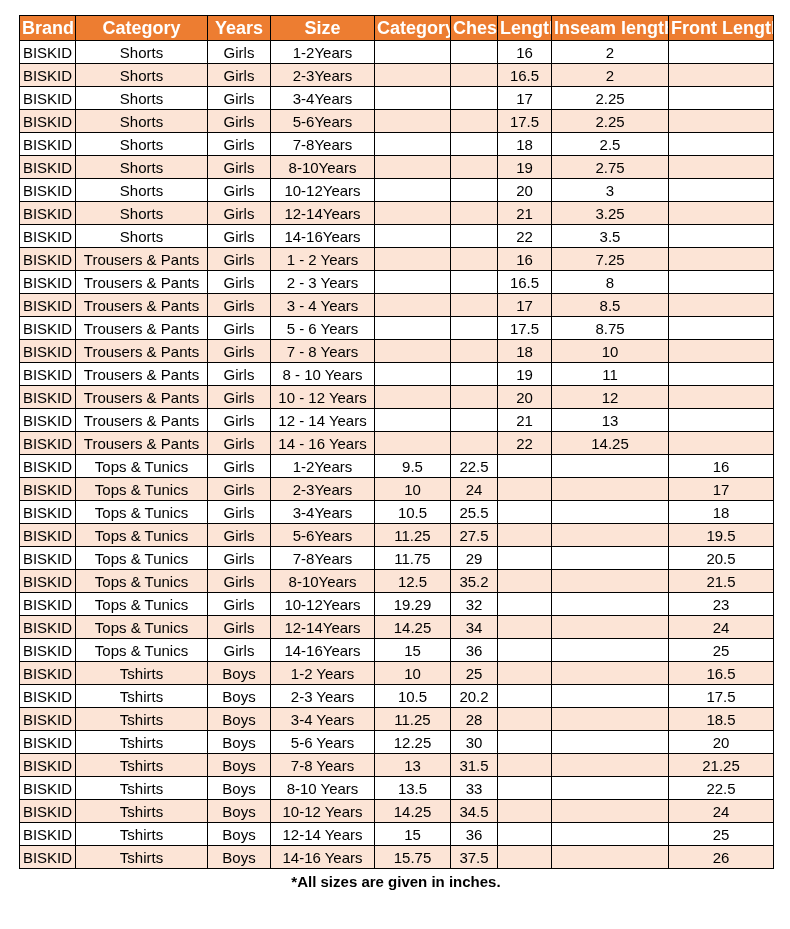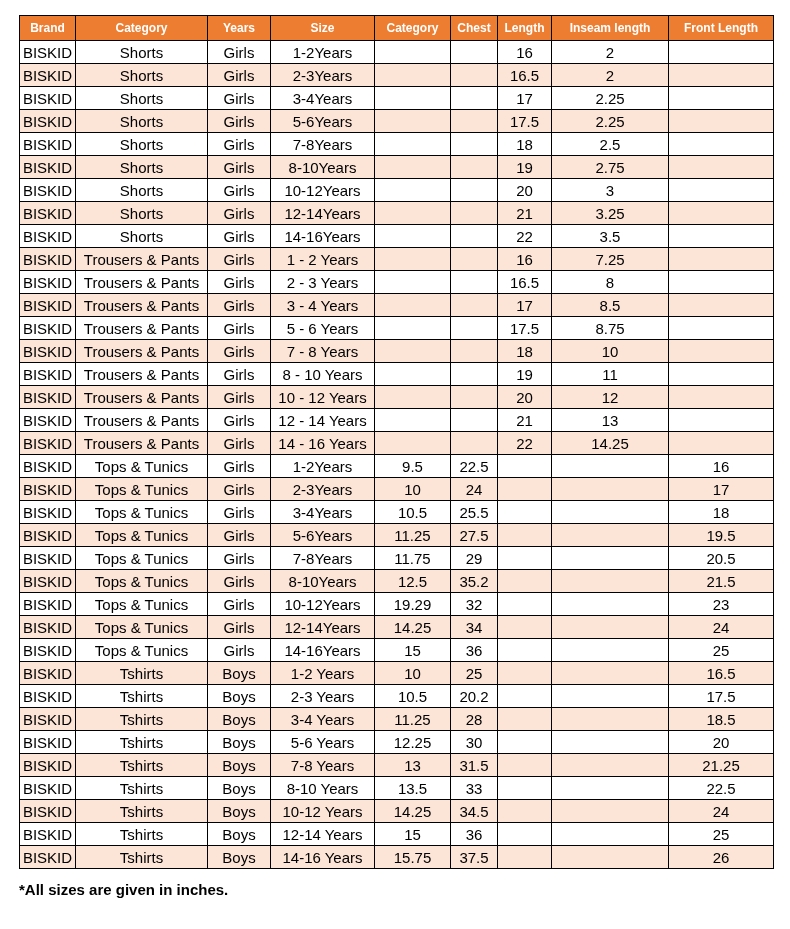--- a/index.html
+++ b/index.html
@@ -29,38 +29,39 @@
     vertical-align: middle;
     padding: 0 2px;
     overflow: hidden;
     white-space: nowrap;
     box-sizing: border-box;
   }
   .size-table th {
     background: var(--header-bg, #ED7D31);
     color: var(--header-text, #ffffff);
     font-weight: bold;
-    font-size: 12px;
+    font-size: 18px;
     height: 25px;
   }
   .size-table td {
     background: var(--row-bg, #ffffff);
     color: var(--body-text, #000000);
     font-size: 15px;
     height: 23px;
   }
   .size-table tr.band td {
     background: var(--band-bg, #FCE4D6);
   }
   .footnote {
     width: 754px;
+    text-align: center;
     font-weight: bold;
     font-size: 15px;
     color: #000000;
-    padding-top: 12px;
+    padding-top: 4px;
   }
 </style>
 </head>
 <body>
 
 <div class="page">
   <table class="size-table">
     <colgroup>
         <col style="width: 56px;">
         <col style="width: 132px;">

